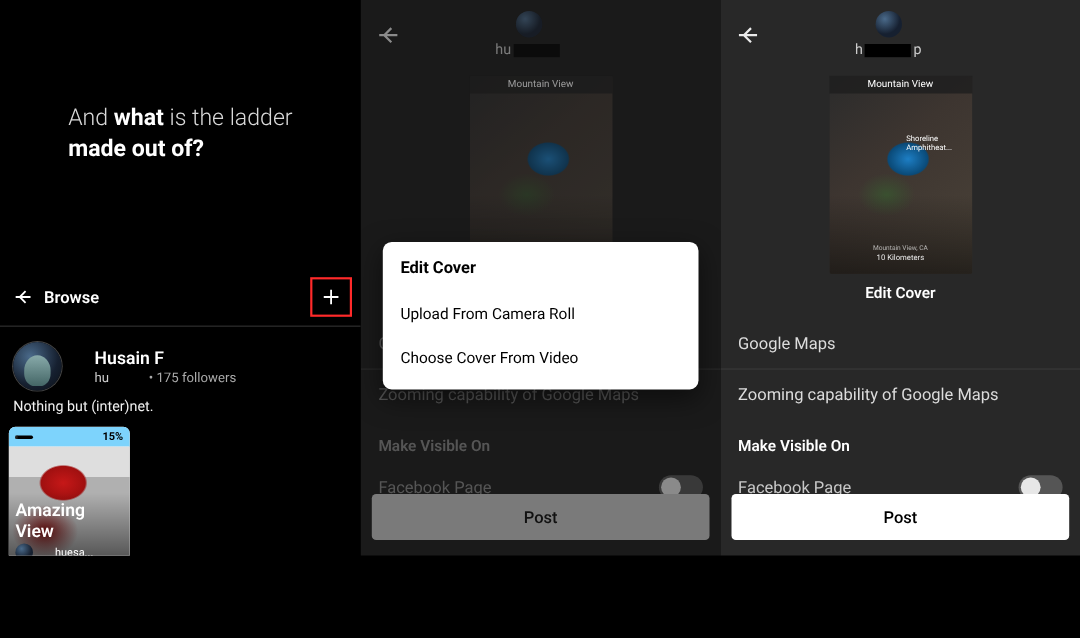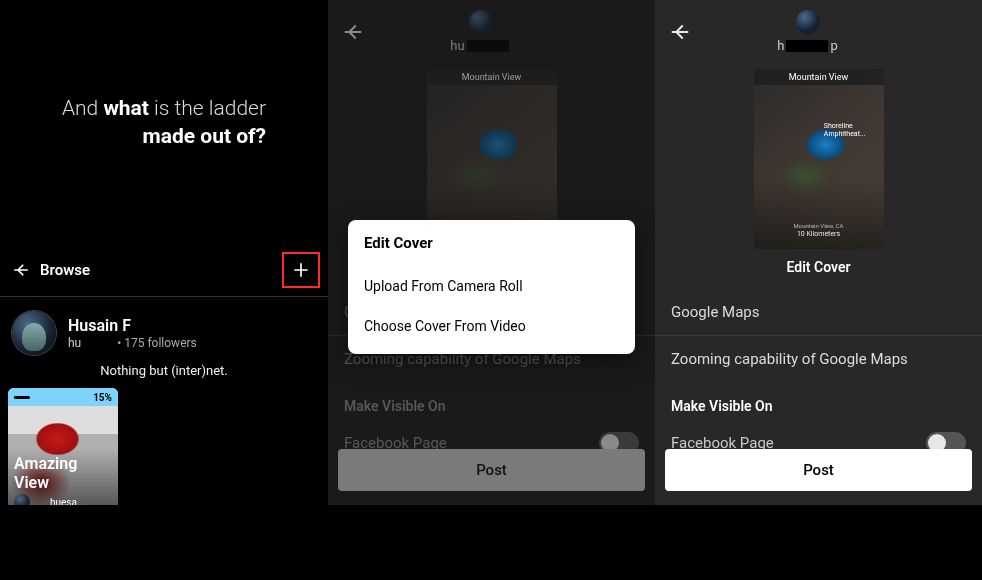--- a/index.html
+++ b/index.html
@@ -25,21 +25,21 @@
   .video-area {
     height: 244px;
     display: flex;
     align-items: center;
     justify-content: center;
     padding: 0 40px;
   }
   .caption-text {
     font-size: 21px;
     color: #d9d9d9;
-    text-align: right;
+    text-align: left;
     line-height: 1.35;
     font-weight: 300;
   }
   .caption-text .bold { font-weight: 700; color: #fff; }
   .browse-bar {
     display: flex;
     align-items: center;
     justify-content: space-between;
     padding: 8px 12px;
     border-bottom: 1px solid #333;
@@ -61,26 +61,26 @@
   .avatar {
     width: 44px; height: 44px; border-radius: 50%;
     background: radial-gradient(circle at 35% 30%, #4a6a8a, #162030 60%, #0a0f16);
     position: relative; overflow: hidden;
     box-shadow: 0 0 0 1px #444;
   }
   .avatar::after{
     content:""; position:absolute; inset:12px 10px 4px 10px;
     background: linear-gradient(#8aa, #466); border-radius: 50% 50% 40% 40%;
   }
-  .profile-info { font-size: 13px; }
+  .profile-info { font-size: 13px; margin-left: 18px; }
   .profile-name { font-size: 16px; font-weight: 600; margin-bottom: 1px; }
   .profile-sub { color: #aaa; font-size: 12px; }
   .profile-sub .handle { color: #ccc; }
   .profile-sub .redact { display:inline-block; width: 30px; height: 10px; background: #000; vertical-align: middle;}
-  .bio { font-size: 13px; padding: 0 12px 10px 12px; color: #f0f0f0; text-align: center;}
+  .bio { font-size: 13px; padding: 0 12px 10px 12px; color: #f0f0f0;}
   .card {
     width: 110px; margin-left: 8px;
     border-radius: 6px; overflow: hidden;
     background: #fff; position: relative;
     box-shadow: 0 2px 6px rgba(0,0,0,0.5);
   }
   .card-progress {
     height: 18px; background: #7dd3fc; display: flex; align-items: center;
     justify-content: space-between; padding: 0 6px; font-size: 10px; font-weight: 700; color: #000;
   }

